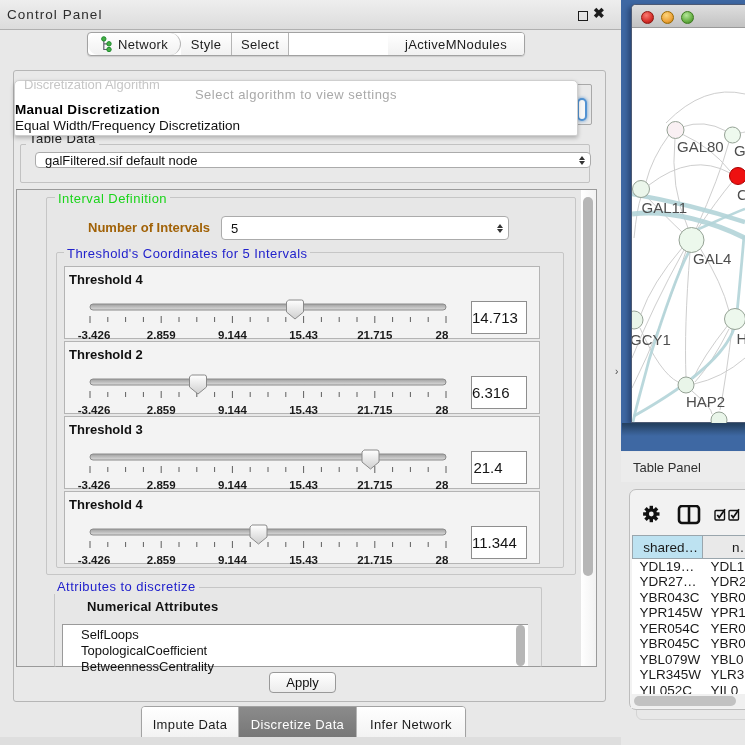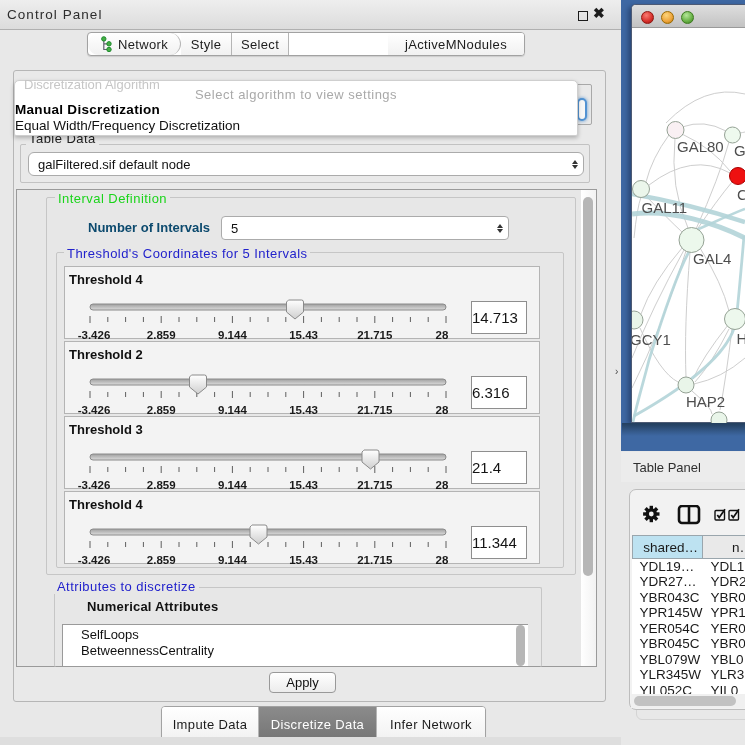--- a/index.html
+++ b/index.html
@@ -36,21 +36,21 @@
 .ar .up{border-bottom:4.5px solid #333;}
 .ar .dn{border-top:4.5px solid #333;}
 
 #scrollp{left:16px;top:189px;width:581px;height:478px;border:1px solid #9a9a9a;background:#e7e7e7;}
 
 #vsb{left:581px;top:190px;width:15px;height:476px;background:linear-gradient(90deg,#ffffff,#f2f2f2);}
 #vsb .th{position:absolute;left:2px;top:7px;width:10px;height:379px;background:#b6b6b6;border-radius:6px;}
 
 .tbox{position:absolute;left:64px;width:476px;height:73px;background:#f3f3f3;border:1px solid #b4b4b4;}
 .tbox .lab{position:absolute;left:4px;top:5px;font-size:13px;font-weight:bold;color:#111;}
-.vbox{position:absolute;left:406px;top:34px;width:56px;height:33px;background:#fff;border:1px solid #8e8e8e;font-size:15px;color:#141414;text-align:left;line-height:31px;padding-right:22px;}
+.vbox{position:absolute;left:406px;top:34px;width:56px;height:33px;background:#fff;border:1px solid #8e8e8e;font-size:15px;color:#141414;text-align:center;line-height:31px;padding-right:22px;}
 .blue{color:#2222cc;}
 .green{color:#1ad41a;}
 
 #list{left:62px;top:624px;width:466px;height:43px;background:#fff;border:1px solid #9a9a9a;font-size:13px;color:#111;padding-top:2px;}
 #list div{padding-left:18px;height:16px;line-height:16px;}
 #lsb{left:514px;top:625px;width:14px;height:41px;background:#fff;}
 #lsb .th{position:absolute;left:2px;top:0px;width:9px;height:41px;background:#b6b6b6;border-radius:5px;}
 
 #apply{left:269px;top:672px;width:67px;height:21px;background:linear-gradient(#ffffff,#ececec);border:1px solid #999;border-radius:4px;font-size:13px;text-align:center;line-height:19px;color:#111;}
 
@@ -93,21 +93,21 @@
     <div class="s sel" style="width:99px;margin-top:34px;">Cyni Toolbox</div>
     <div class="s" style="width:136px;">jActiveMNodules</div>
   </div>
 
   <div class="abs" id="outer"></div>
   <div class="group" style="left:20px;top:84px;width:572px;height:41px;border-color:#a8a8a8;"></div>
   <div class="abs" id="combo-stub"></div>
 
   <div class="group" style="left:20px;top:144px;width:570px;height:39px;"></div>
   <div class="gtitle" style="left:26px;top:131px;color:#222;">Table Data</div>
-  <div class="combo" style="left:28px;top:152px;width:556px;height:24px;border-radius:6px;">
+  <div class="combo" style="left:35px;top:152px;width:556px;height:16px;">
       <span class="txt">galFiltered.sif default node</span>
       <span class="ar">
         <i class="up"></i>
         <i class="dn"></i>
       </span>
     </div>
 
   <div class="abs" id="popup">
     <div class="gray">Select algorithm to view settings</div>
     <div class="b">Manual Discretization</div>
@@ -115,21 +115,21 @@
   </div>
   <div class="abs" id="ghost">Discretization Algorithm</div>
 
   <div class="abs" id="scrollp"></div>
   <div class="abs" id="vsb">
       <div class="th"></div>
     </div>
 
   <div class="group" style="left:46px;top:197px;width:530px;height:378px;border-color:#c6c6c6;"></div>
   <div class="gtitle green" style="left:55px;top:191px;background:#e7e7e7;">Interval Definition</div>
-  <div class="abs" style="left:88px;top:220px;font-size:13px;font-weight:bold;color:#0c4a6e;">Number of Intervals</div>
+  <div class="abs" style="left:88px;top:220px;font-size:13px;font-weight:bold;color:#a16207;">Number of Intervals</div>
   <div class="combo" style="left:221px;top:216px;width:288px;height:24px;">
       <span class="txt">5</span>
       <span class="ar">
         <i class="up"></i>
         <i class="dn"></i>
       </span>
     </div>
 
   <div class="group" style="left:56px;top:252px;width:508px;height:316px;border-color:#c6c6c6;"></div>
   <div class="gtitle blue" style="left:64px;top:246px;background:#e7e7e7;">Threshold's Coordinates for 5 Intervals</div>
@@ -291,29 +291,30 @@
         </g>
       </svg>
     <div class="vbox">11.344</div>
   </div>
 
   <div class="group" style="left:54px;top:587px;width:488px;height:80px;border-bottom:none;border-color:#c6c6c6;"></div>
   <div class="gtitle blue" style="left:54px;top:579px;background:#e7e7e7;">Attributes to discretize</div>
   <div class="abs" style="left:55px;top:599px;font-size:13px;letter-spacing:0.2px;font-weight:bold;color:#111;margin-left:32px;">Numerical Attributes</div>
   <div class="abs" id="list">
     <div>SelfLoops</div>
+    <div>TopologicalCoefficient</div>
     <div>BetweennessCentrality</div>
   </div>
   <div class="abs" id="lsb">
       <div class="th"></div>
     </div>
 
   <div class="abs" id="apply">Apply</div>
 
-  <div class="seg" id="btabs" style="height:36px;margin-left:20px;">
+  <div class="seg" id="btabs" style="height:36px;">
     <div class="s" style="width:97px;">Impute Data</div>
     <div class="s sel" style="width:118px;">Discretize Data</div>
     <div class="s" style="width:108px;">Infer Network</div>
   </div>
 
   <div class="abs" style="left:0;top:737px;width:621px;height:8px;background:#dedede;"></div>
 
   <div class="abs" style="left:615px;top:366px;font-size:10px;color:#4a4a4a;">›</div>
 
   <div class="abs" id="blue"></div>

